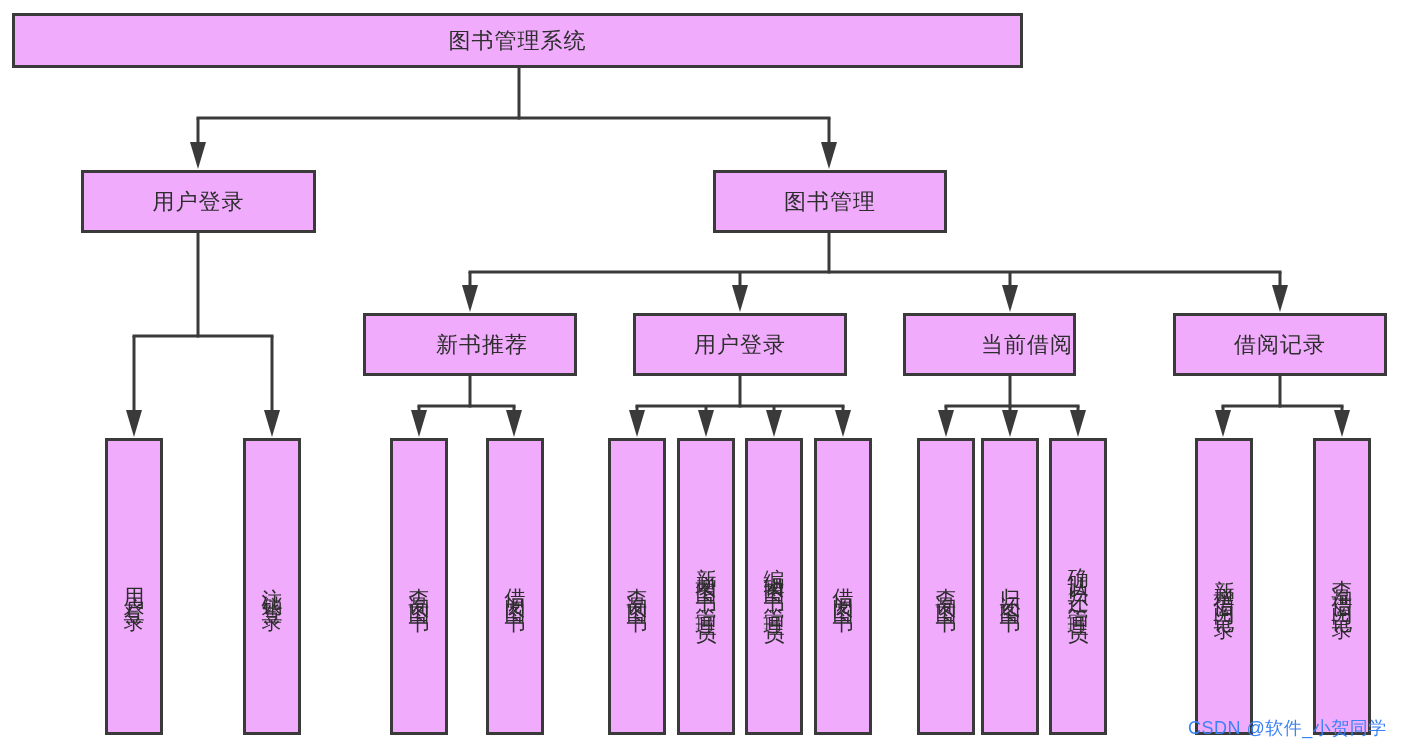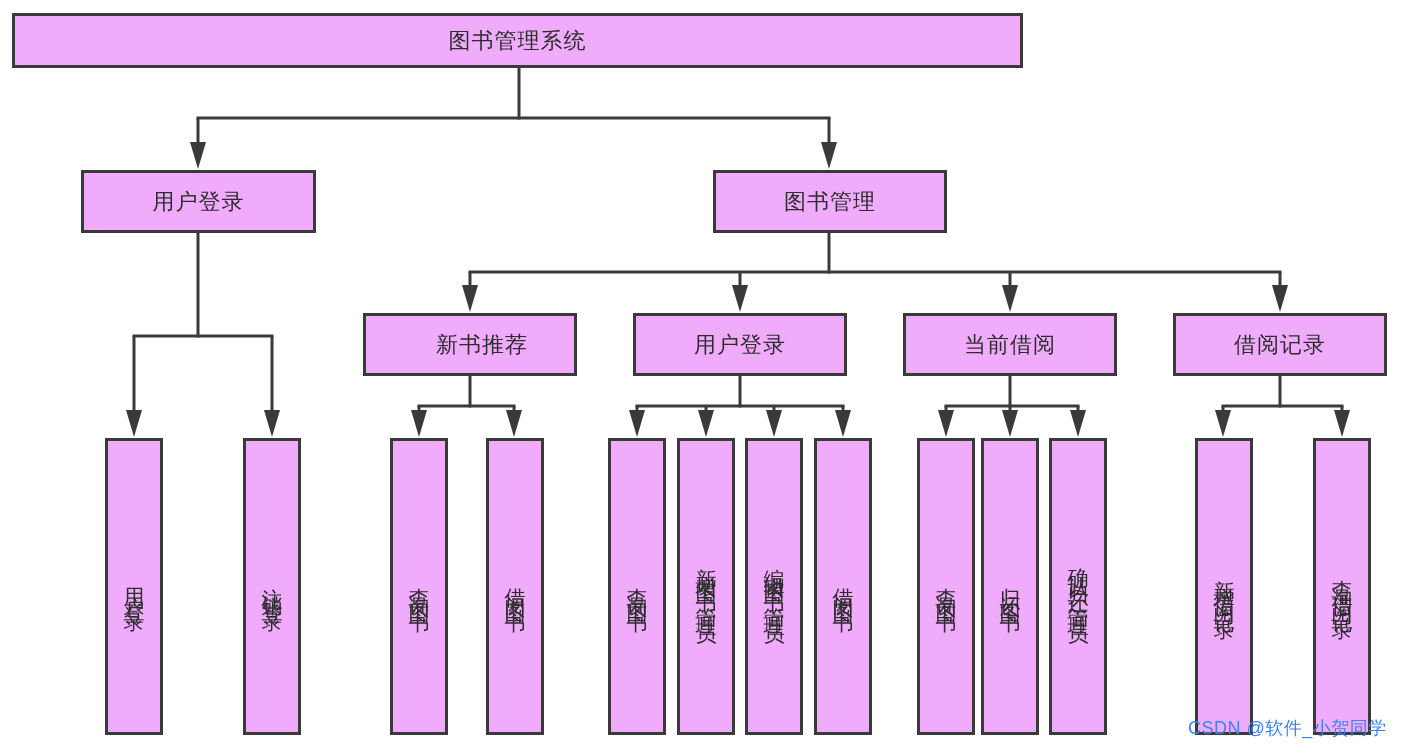--- a/index.html
+++ b/index.html
@@ -111,21 +111,21 @@
   <div class="node hbox" style="left:713px;top:170px;width:234px;height:63px;">
     <span>图书管理</span>
   </div>
 
   <div class="node hbox" style="left:363px;top:313px;width:214px;height:63px;padding-left:24px;">
     <span>新书推荐</span>
   </div>
   <div class="node hbox" style="left:633px;top:313px;width:214px;height:63px;">
     <span>用户登录</span>
   </div>
-  <div class="node hbox" style="left:903px;top:313px;width:214px;height:63px;">
+  <div class="node hbox" style="left:903px;top:313px;width:173px;height:63px;justify-content:flex-end;">
     <span>当前借阅</span>
   </div>
   <div class="node hbox" style="left:1173px;top:313px;width:214px;height:63px;">
     <span>借阅记录</span>
   </div>
 
   <div class="node vbox" style="left:105px;top:438px;width:58px;height:297px;">
     <span>用户登录</span>
   </div>
   <div class="node vbox" style="left:243px;top:438px;width:58px;height:297px;">

